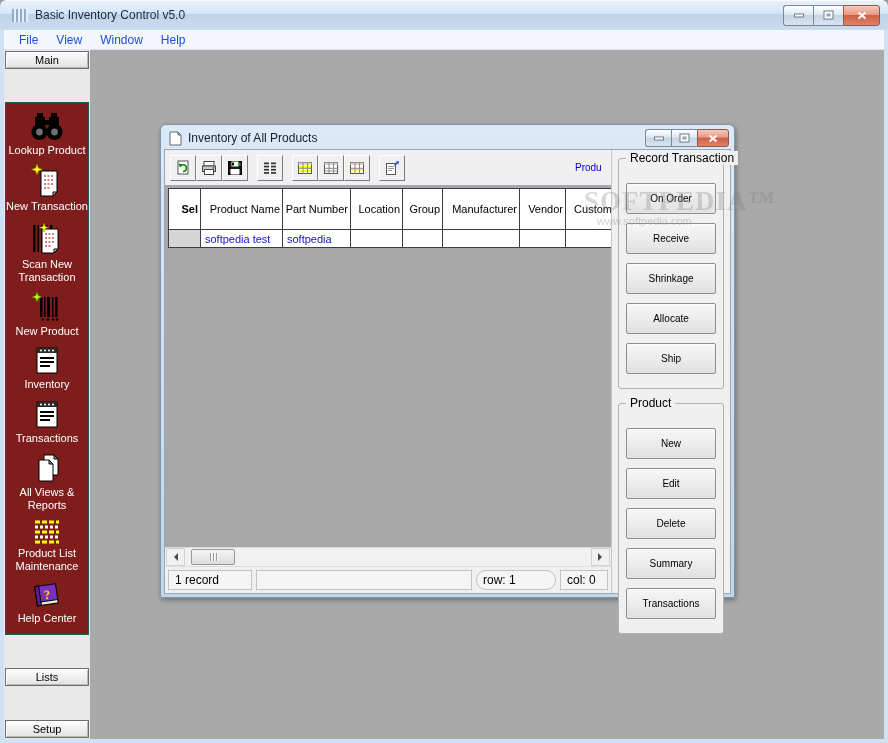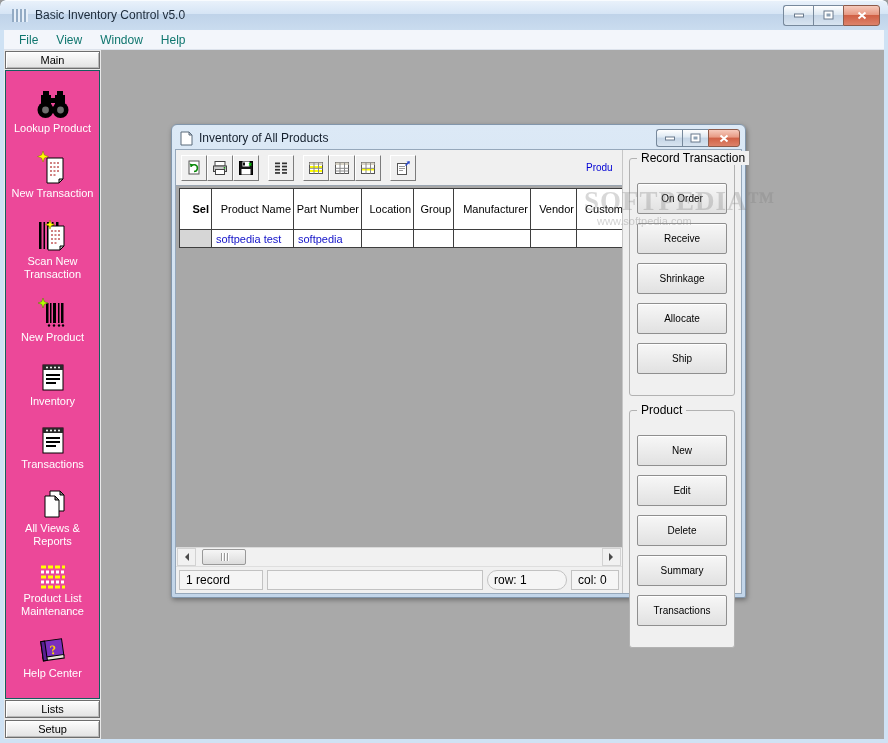--- a/index.html
+++ b/index.html
@@ -17,28 +17,28 @@
   .wc{width:29px;height:19px;border:1px solid #77890c;border-color:#77899c;display:flex;align-items:center;
       justify-content:center;background:linear-gradient(#ffffff,#dde8f2 45%,#c5d5e6 50%,#d8e4f0);}
   .wc-min{border-radius:3px 0 0 3px;border-right-width:0;}
   .wc-restore{border-right-width:0;}
   .wc-close{width:35px;border-radius:0 3px 3px 0;
       background:linear-gradient(#f6cabc,#e79a84 45%,#d06045 50%,#dd826a);border-color:#8c5a4a;}
   
   .chrome{position:absolute;top:30px;left:0;right:0;bottom:0;display:flex;flex-direction:column;
       border-left:4px solid #cfe2f4;border-right:4px solid #cfe2f4;border-bottom:4px solid #cfe2f4;}
   .menubar{height:19px;background:#f3f6fb;border-bottom:1px solid #dde3ec;display:flex;align-items:center;padding-left:6px;}
-  .menu-item{font-size:12px;color:#0f766e;padding:1px 9px;cursor:default;}
+  .menu-item{font-size:12px;color:#1d4ed8;padding:1px 9px;cursor:default;}
   
   .body{flex:1;display:flex;min-height:0;}
-  .sidebar{width:97px;display:flex;flex-direction:column;background:#e9e9e9;}
+  .sidebar{width:86px;display:flex;flex-direction:column;background:#e9e9e9;gap:32px;}
   .side-tab{height:16px;margin:1px;background:linear-gradient(#fdfdfd,#e2e2e2);
       border:1px solid #6e6e6e;box-shadow:inset 1px 1px 0 #ffffff,inset -1px -1px 0 #b8b8b8;
       font-size:11px;display:flex;align-items:center;justify-content:center;color:#000;}
-  .side-panel{flex:1;margin:0 1px;background:#ec4899;border:1px solid #145f5f;display:flex;
+  .side-panel{flex:1;margin:0 1px;background:#7f1d1d;border:1px solid #145f5f;display:flex;
       flex-direction:column;justify-content:space-evenly;align-items:flex-end;padding:2px 0;min-height:0;}
   .side-item{display:flex;flex-direction:column;align-items:center;width:100%;color:#fff;
       font-size:11px;line-height:13px;text-align:center;cursor:default;}
   .side-item svg{margin-bottom:2px;}
   .main{flex:1;position:relative;background:#a9a9a9;min-width:0;}
   
   .iw{position:absolute;left:70px;top:74px;width:575px;height:474px;box-sizing:border-box;
       background:linear-gradient(#dcE9f6,#c2d5e9);border:1px solid #8296ab;border-radius:6px 6px 2px 2px;
       padding:2px 3px 3px 3px;display:flex;flex-direction:column;box-shadow:1px 2px 5px rgba(0,0,0,.35);}
   .iw-titlebar{height:22px;display:flex;align-items:center;padding:0 2px 0 5px;}
@@ -76,21 +76,21 @@
       font-size:12px;color:#000;display:flex;align-items:center;padding:0 6px;}
   .s1{width:84px;}.s2{flex:1;}.s3{width:80px;border-radius:10px;}.s4{width:48px;}
   
   .iw-panel{flex:1;background:#f0f0f0;padding:8px 6px 6px 6px;min-width:0;}
   .groupbox{position:relative;border:1px solid #b2b2b2;border-radius:3px;padding:24px 0 10px 0;background:#f0f0f0;}
   .gb2{margin-top:14px;}
   .gb-title{position:absolute;top:-8px;left:7px;background:#f0f0f0;padding:0 4px;font-size:12px;color:#000;white-space:nowrap;}
   .win-btn{display:block;width:90px;height:31px;margin:0 auto 9px;font-family:inherit;font-size:10px;color:#000;
       background:linear-gradient(#f7f7f7,#e1e1e1);border:1px solid #8f8f8f;border-radius:2px;
       box-shadow:inset 0 1px 0 #fff;cursor:default;}
-  .groupbox .win-btn:last-child{margin-bottom:11px;}
+  .groupbox .win-btn:last-child{margin-bottom:4px;}
   
   .wm1{position:absolute;left:584px;top:186px;z-index:40;pointer-events:none;
       font-family:"Liberation Serif",serif;font-weight:bold;font-size:27px;letter-spacing:1px;
       color:rgba(125,125,125,.30);}
   .wm2{position:absolute;left:597px;top:215px;z-index:40;pointer-events:none;font-size:11px;
       color:rgba(135,135,135,.38);}
 </style>
 </head>
 <body>
 

